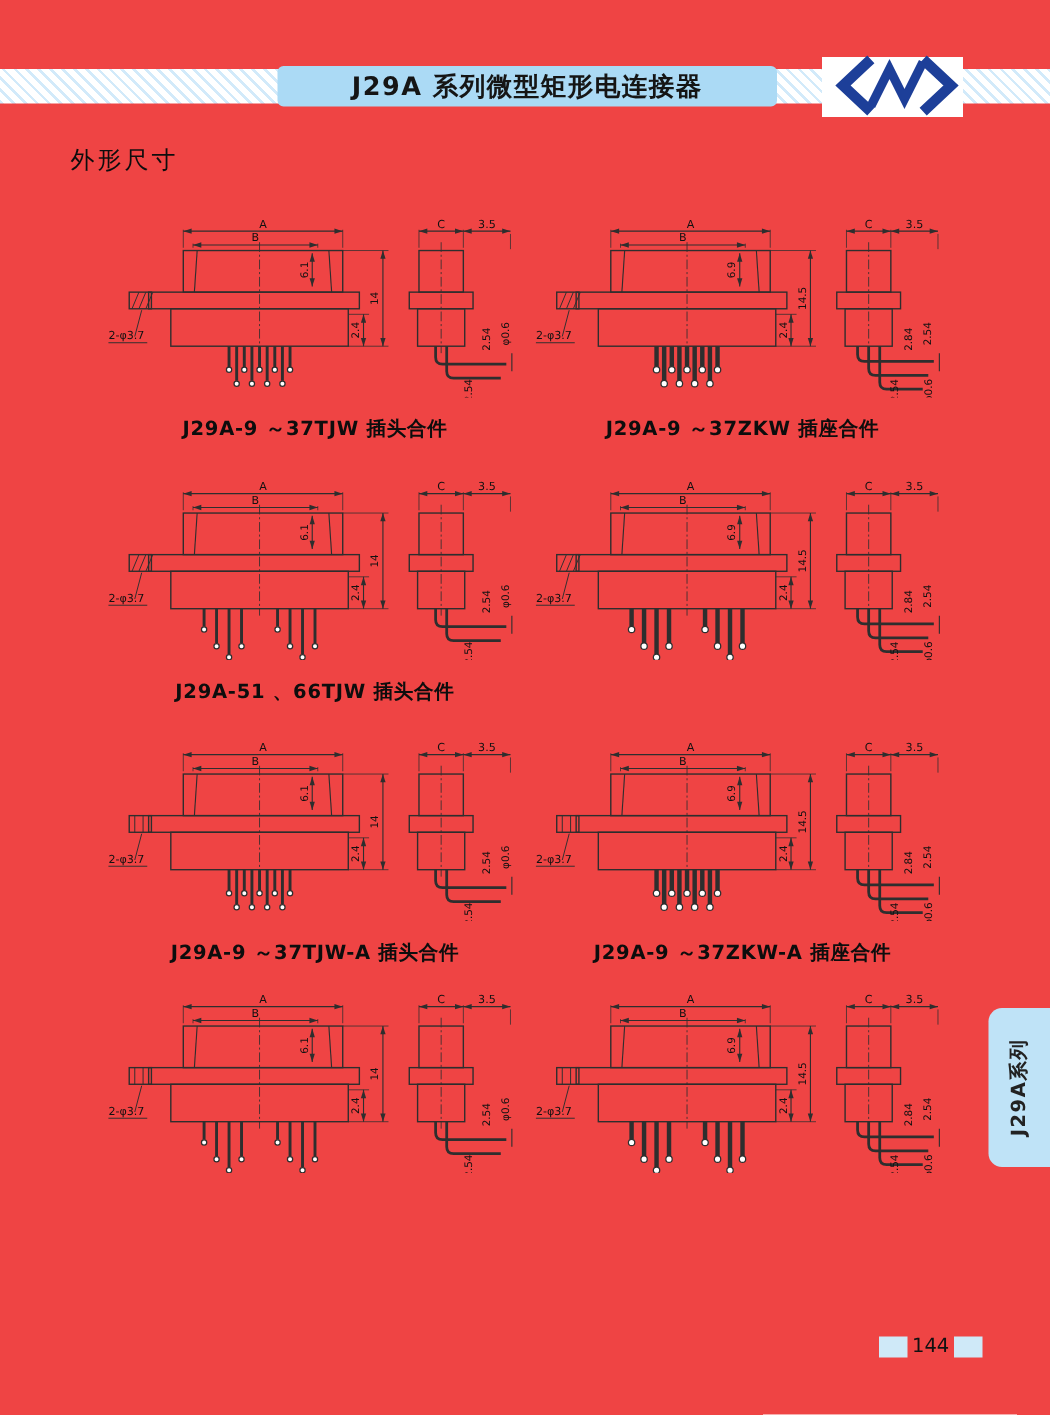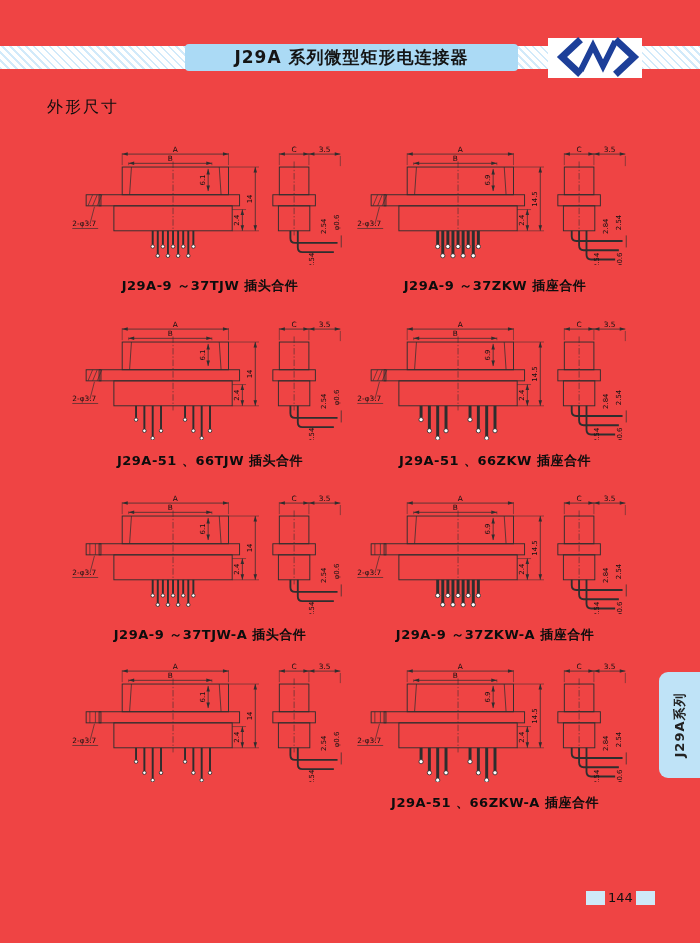--- a/index.html
+++ b/index.html
@@ -396,21 +396,20 @@
           <path d="M233,95 L233,101 Q233,106 238,106 L288,106" fill="none" stroke="#2e2e2e" stroke-width="2"></path>
           <path d="M241,95 L241,111 Q241,116 246,116 L284,116" fill="none" stroke="#2e2e2e" stroke-width="2"></path>
           <path d="M249,95 L249,121 Q249,126 254,126 L280,126" fill="none" stroke="#2e2e2e" stroke-width="2"></path>
           <line x1="292" y1="100" x2="292" y2="113" stroke="#2e2e2e" stroke-width="0.8"></line>
           <text x="272" y="90" fill="#111" font-size="7.5" text-anchor="middle" font-family="&quot;DejaVu Sans&quot;,sans-serif" transform="rotate(-90 272 90)">2.84</text>
           <text x="286" y="86" fill="#111" font-size="7.5" text-anchor="middle" font-family="&quot;DejaVu Sans&quot;,sans-serif" transform="rotate(-90 286 86)">2.54</text>
           <text x="287" y="127" fill="#111" font-size="7.5" text-anchor="middle" font-family="&quot;DejaVu Sans&quot;,sans-serif" transform="rotate(-90 287 127)">φ0.6</text>
           <text x="262" y="127" fill="#111" font-size="7.5" text-anchor="middle" font-family="&quot;DejaVu Sans&quot;,sans-serif" transform="rotate(-90 262 127)">2.54</text>
         </g>
       </svg>
-    <div class="caption">J29A-51 、66ZKW 插座合件</div>
   </div>
   <div class="figure" style="left:70px;top:492px">
     <svg class="fig-svg" viewBox="0 0 300 132">
         <g>
           <rect x="55" y="26" width="115" height="30" fill="none" stroke="#2e2e2e" stroke-width="1"></rect>
           <line x1="65" y1="26" x2="63" y2="56" stroke="#2e2e2e" stroke-width="0.8"></line>
           <line x1="160" y1="26" x2="162" y2="56" stroke="#2e2e2e" stroke-width="0.8"></line>
           <rect x="30" y="56" width="152" height="12" fill="none" stroke="#2e2e2e" stroke-width="1"></rect>
           <rect x="16" y="56" width="16" height="12" fill="none" stroke="#2e2e2e" stroke-width="1"></rect>
           <line x1="20" y1="56" x2="20" y2="68" stroke="#2e2e2e" stroke-width="0.7"></line>
@@ -735,21 +734,20 @@
           <path d="M233,95 L233,101 Q233,106 238,106 L288,106" fill="none" stroke="#2e2e2e" stroke-width="2"></path>
           <path d="M241,95 L241,111 Q241,116 246,116 L284,116" fill="none" stroke="#2e2e2e" stroke-width="2"></path>
           <path d="M249,95 L249,121 Q249,126 254,126 L280,126" fill="none" stroke="#2e2e2e" stroke-width="2"></path>
           <line x1="292" y1="100" x2="292" y2="113" stroke="#2e2e2e" stroke-width="0.8"></line>
           <text x="272" y="90" fill="#111" font-size="7.5" text-anchor="middle" font-family="&quot;DejaVu Sans&quot;,sans-serif" transform="rotate(-90 272 90)">2.84</text>
           <text x="286" y="86" fill="#111" font-size="7.5" text-anchor="middle" font-family="&quot;DejaVu Sans&quot;,sans-serif" transform="rotate(-90 286 86)">2.54</text>
           <text x="287" y="127" fill="#111" font-size="7.5" text-anchor="middle" font-family="&quot;DejaVu Sans&quot;,sans-serif" transform="rotate(-90 287 127)">φ0.6</text>
           <text x="262" y="127" fill="#111" font-size="7.5" text-anchor="middle" font-family="&quot;DejaVu Sans&quot;,sans-serif" transform="rotate(-90 262 127)">2.54</text>
         </g>
       </svg>
-    <div class="caption">J29A-51 、66ZKW-A 插座合件</div>
   </div>
 
   <div class="side-tab" style="background: rgb(191, 227, 247);">
     <span>J29A系列</span>
   </div>
 
   <div class="page-num">
     <div class="blk" style="background: rgb(207, 233, 248);"></div>
     <div class="num">144</div>
     <div class="blk" style="background: rgb(207, 233, 248);"></div>

